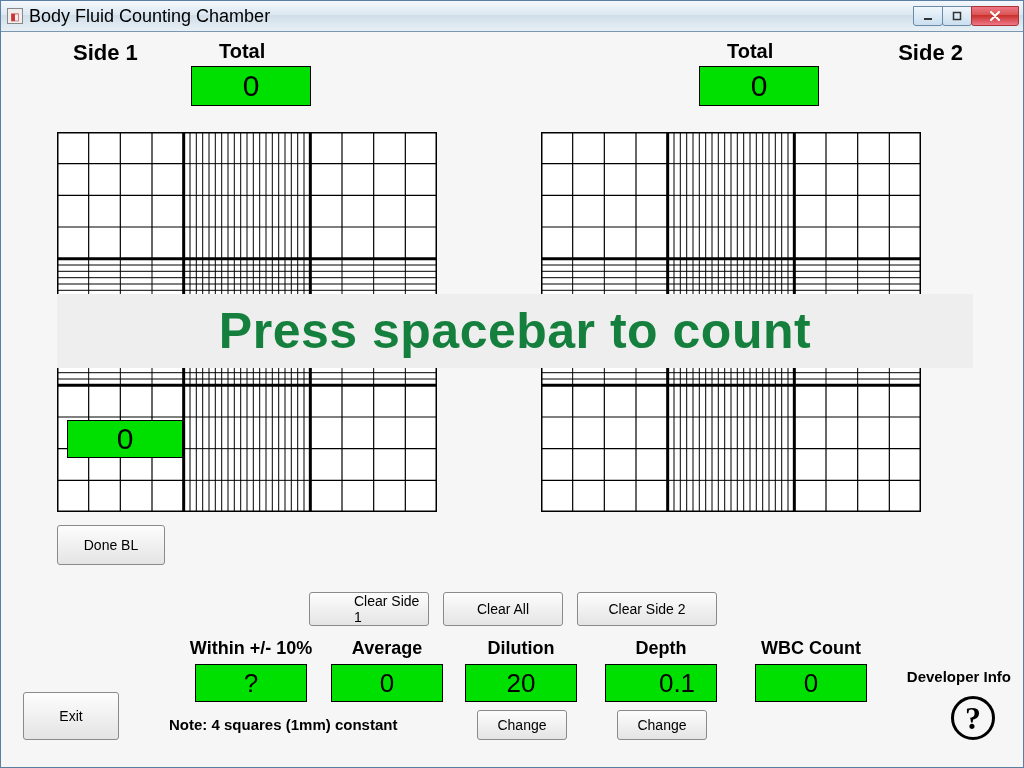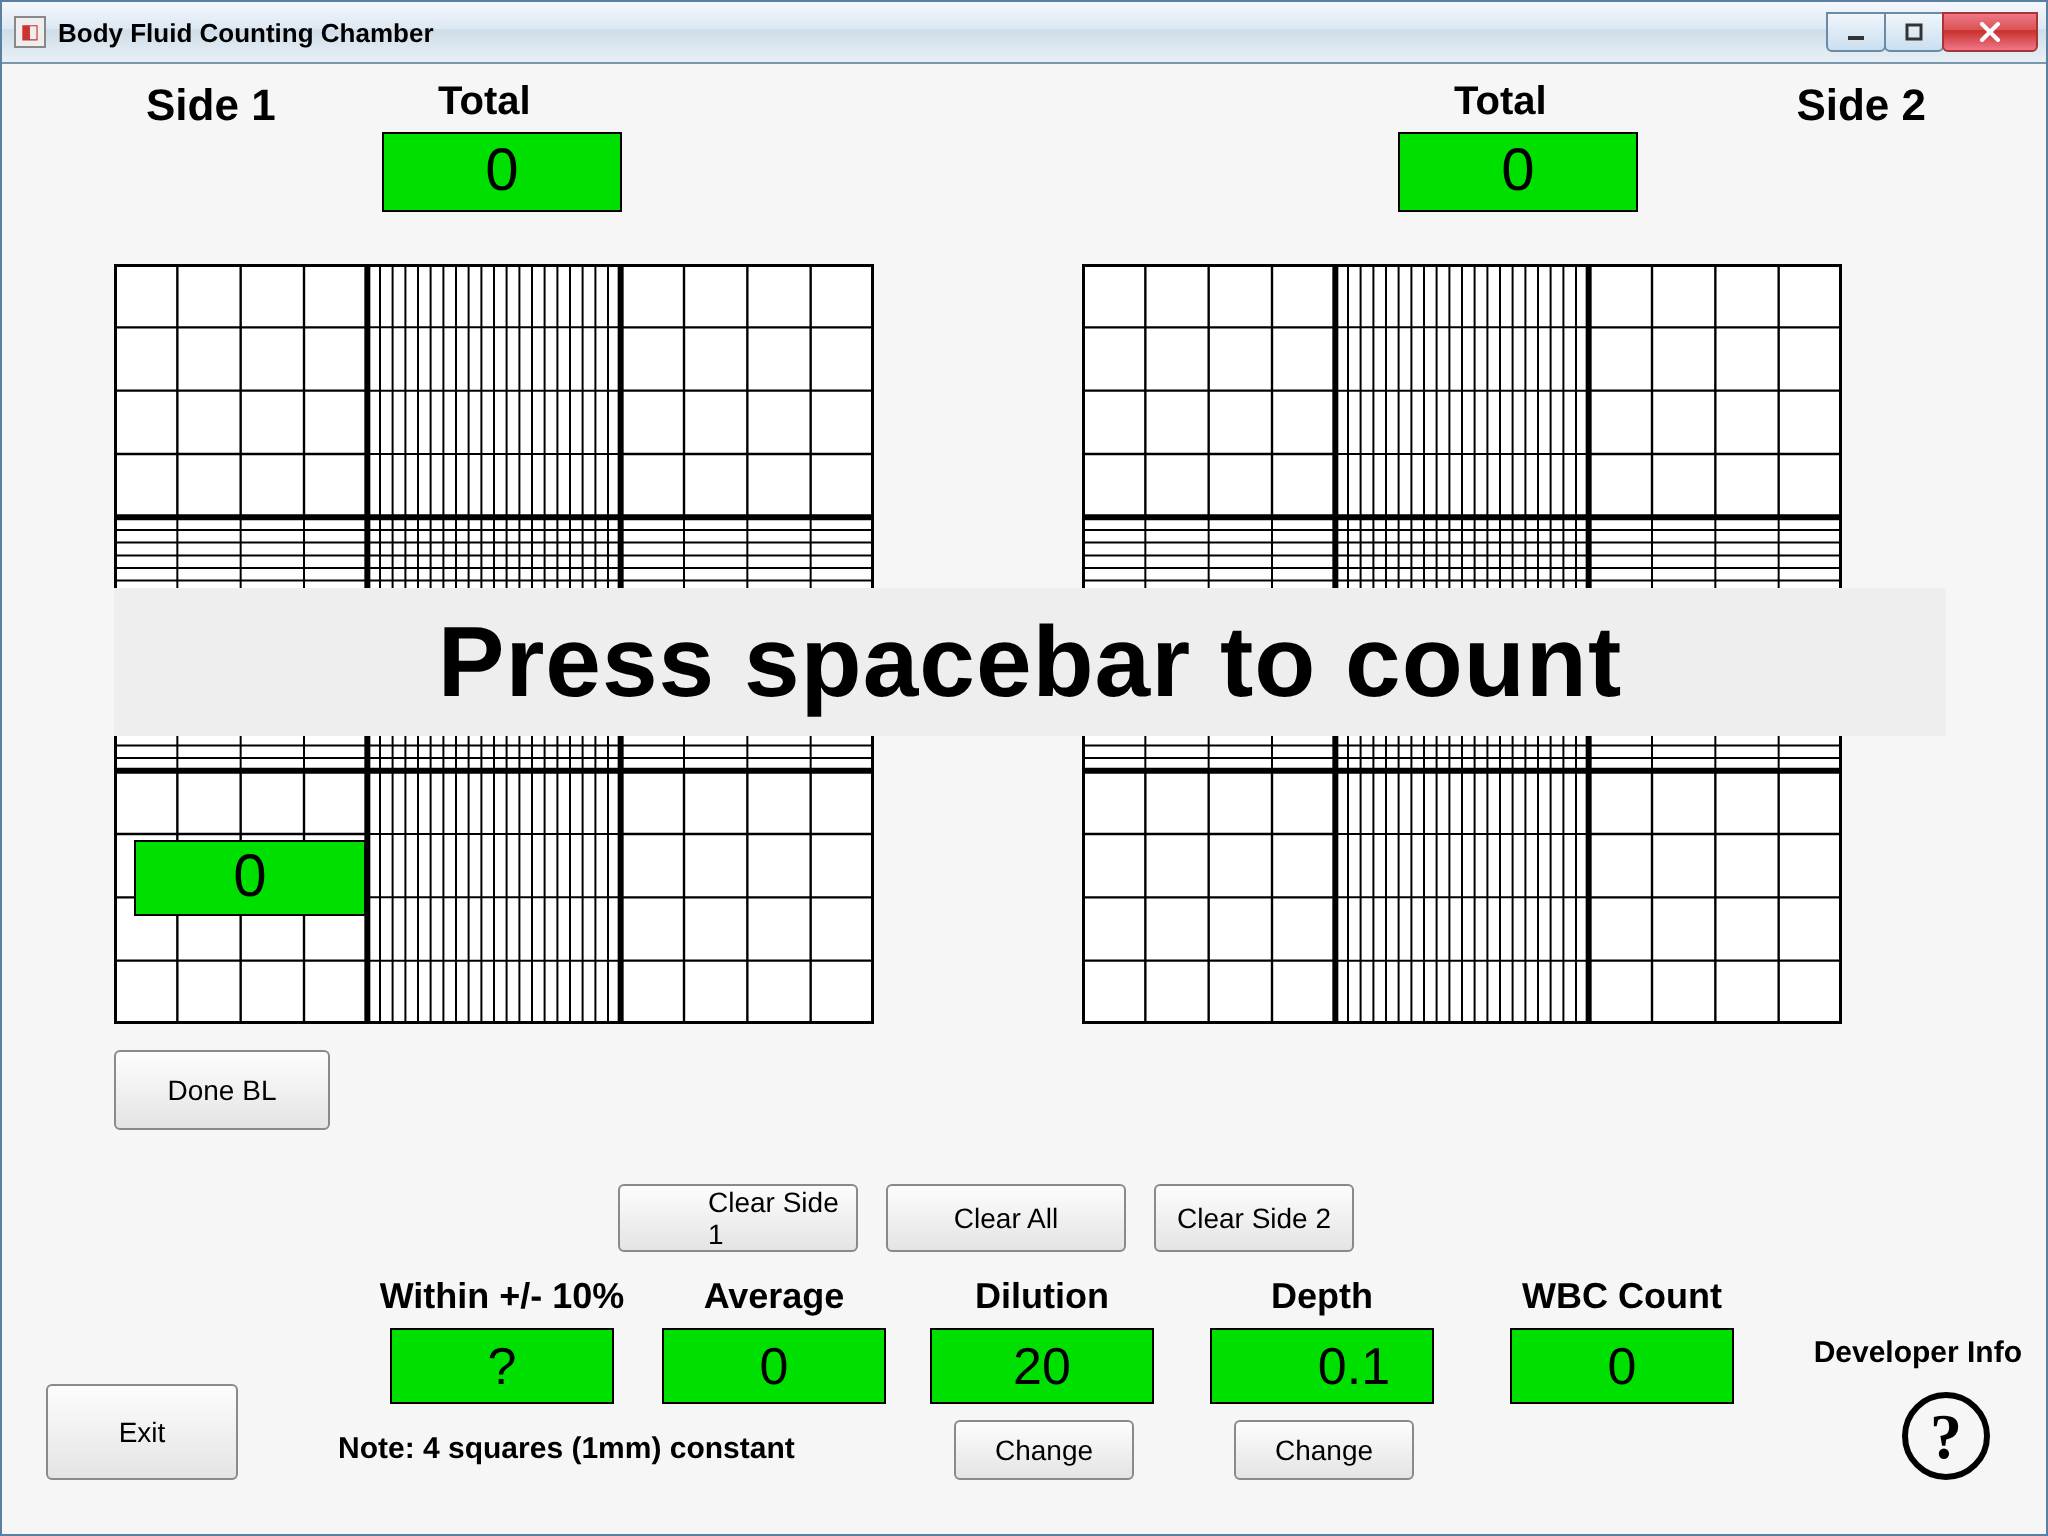--- a/index.html
+++ b/index.html
@@ -42,25 +42,24 @@
     border: 1px solid #888;
     box-sizing: border-box;
     display: flex;
     align-items: center;
     justify-content: center;
     font-size: 10px;
     color: #c33;
   }
   .titlebar .title-text {
     flex: 1 1 auto;
-    font-size: 13px;
+    font-size: 18px;
     color: #000;
     white-space: nowrap;
     overflow: hidden;
-    font-weight: bold;
   }
   .win-btns {
     display: flex;
     gap: 0;
     height: 20px;
   }
   .win-btn {
     width: 30px;
     height: 20px;
     border: 1px solid #6b8aa6;
@@ -145,21 +144,21 @@
     top: 262px;
     width: 916px;
     height: 74px;
     background: #eee;
     display: flex;
     align-items: center;
     justify-content: center;
     font-family: Arial, sans-serif;
     font-size: 50px;
     font-weight: bold;
-    color: #000000;
+    color: #15803d;
     letter-spacing: 0.5px;
   }
 
   
   .btn {
     border: 1px solid #8a8a8a;
     background: linear-gradient(to bottom, #fdfdfd, #e4e4e4);
     border-radius: 3px;
     font-family: "Segoe UI", Tahoma, Arial, sans-serif;
     font-size: 14px;
@@ -426,21 +425,21 @@
     </div>
 
     <div class="abs val-box small-id1" style="left:66px; top:388px;">0</div>
 
     <div class="abs banner">Press spacebar to count</div>
 
     <div class="abs btn" style="left:56px; top:493px; width:108px; height:40px;">Done BL</div>
 
     <div class="abs btn" style="left:308px; top:560px; width:120px; height:34px;padding-left:44px;">Clear Side 1</div>
     <div class="abs btn" style="left:442px; top:560px; width:120px; height:34px;">Clear All</div>
-    <div class="abs btn" style="left:576px; top:560px; width:100px; height:34px;">Clear Side 2</div>
+    <div class="abs btn" style="left:576px; top:560px; width:140px; height:34px;">Clear Side 2</div>
 
     <div class="abs footer-lbl" style="left:170px; top:606px; width:160px;">Within +/- 10%</div>
     <div class="abs val-box small" style="left:194px; top:632px;">?</div>
 
     <div class="abs footer-lbl" style="left:326px; top:606px; width:120px;">Average</div>
     <div class="abs val-box small" style="left:330px; top:632px;">0</div>
 
     <div class="abs footer-lbl" style="left:460px; top:606px; width:120px;">Dilution</div>
     <div class="abs val-box small" style="left:464px; top:632px;">20</div>
     <div class="abs btn" style="left:476px; top:678px; width:90px; height:30px;">Change</div>

